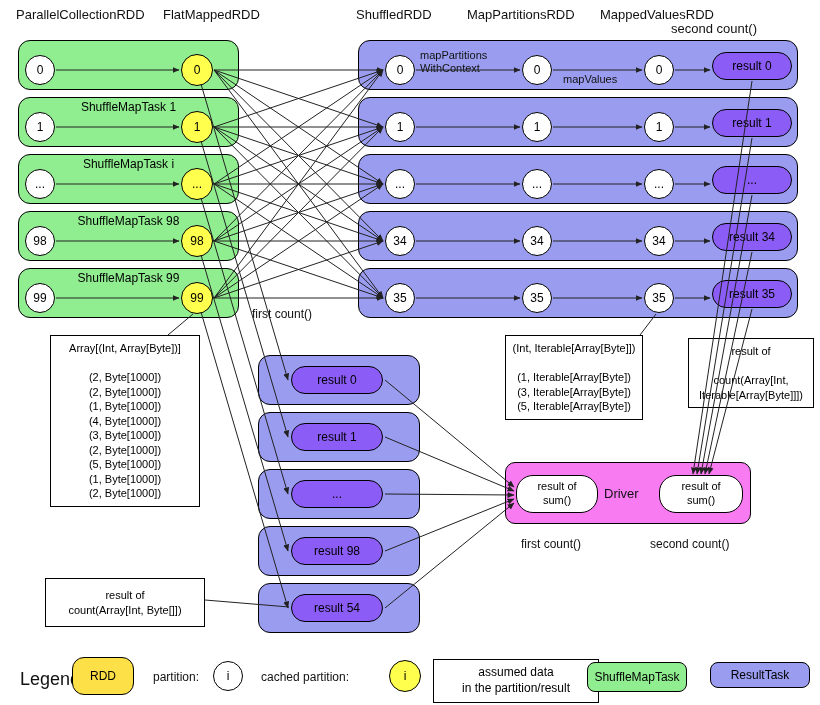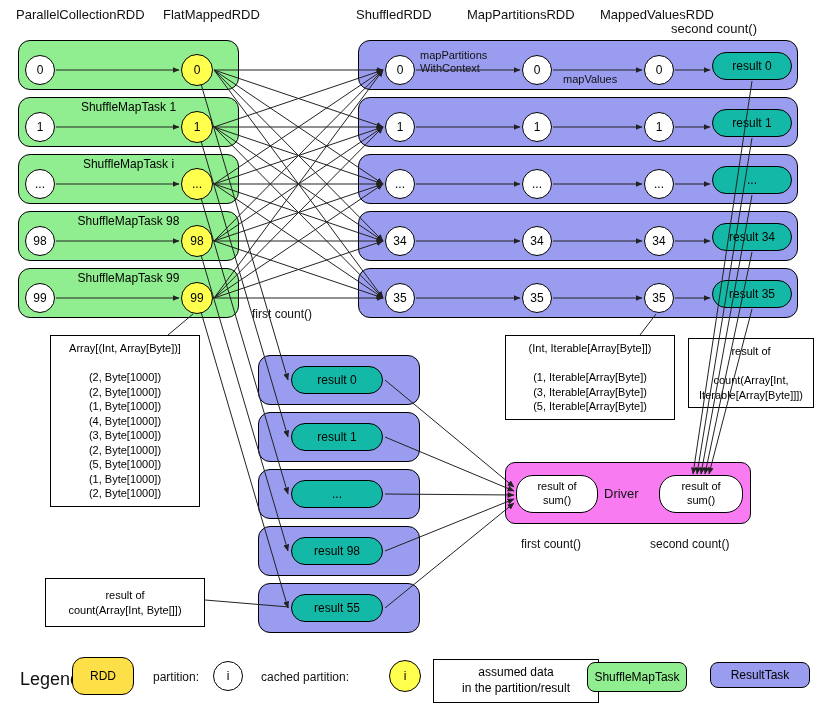--- a/index.html
+++ b/index.html
@@ -5,21 +5,21 @@
   * { margin:0; padding:0; box-sizing:border-box; }
   body { font-family:"Liberation Sans", sans-serif; background:#fff; }
   #canvas { position:relative; width:820px; height:705px; background:#fff; overflow:hidden; }
   .hdr { position:absolute; font-size:13px; color:#111; white-space:nowrap; }
   .gbox { position:absolute; left:18px; width:221px; height:50px; background:#90EE90; border:1.5px solid #000; border-radius:12px; }
   .pbox { position:absolute; left:358px; width:440px; height:50px; background:#9A9DEF; border:1.5px solid #000; border-radius:12px; }
   .fcbox { position:absolute; left:258px; width:162px; height:50px; background:#9A9DEF; border:1.5px solid #000; border-radius:12px; }
   .tasklabel { position:absolute; left:18px; width:221px; text-align:center; font-size:12px; }
   .circle { position:absolute; width:30px; height:30px; background:#fff; border:1.4px solid #000; border-radius:50%; display:flex; align-items:center; justify-content:center; font-size:12px; }
   .ycircle { position:absolute; width:32px; height:32px; background:#FFFF4D; border:1.4px solid #000; border-radius:50%; display:flex; align-items:center; justify-content:center; font-size:12px; }
-  .rbox { position:absolute; width:80px; height:28px; background:#14b8a6; border:1.4px solid #000; border-radius:14px; display:flex; align-items:center; justify-content:center; font-size:12px; white-space:nowrap; }
+  .rbox { position:absolute; width:80px; height:28px; background:#8b5cf6; border:1.4px solid #000; border-radius:14px; display:flex; align-items:center; justify-content:center; font-size:12px; white-space:nowrap; }
   .databox { position:absolute; background:#fff; border:1.4px solid #000; font-size:11px; text-align:center; white-space:pre-line; line-height:1.32; padding:5px 4px; }
   .driver { position:absolute; left:505px; top:462px; width:246px; height:62px; background:#F87BF2; border:1.5px solid #000; border-radius:10px; }
   .sumbox { position:absolute; width:84px; height:38px; background:#fff; border:1.4px solid #000; border-radius:17px; font-size:11px; text-align:center; white-space:pre-line; line-height:1.25; display:flex; align-items:center; justify-content:center; }
   .lbl { position:absolute; font-size:12px; color:#111; white-space:nowrap; }
   .legendbox { position:absolute; background:#fde047; border:1.4px solid #000; border-radius:10px; display:flex; align-items:center; justify-content:center; font-size:12px; }
   .legendbox.green { background:#90EE90; border-radius:8px; }
   .legendbox.purple { background:#9A9DEF; border-radius:8px; }
   #arrows { position:absolute; left:0; top:0; z-index:10; pointer-events:none; }
   #arrows line { stroke:#222; stroke-width:1; }
 </style>
@@ -167,34 +167,34 @@
 
   <div class="fcbox" style="top:355px"></div>
   <div class="rbox" style="left:291px; top:366px; width:92px">result 0</div>
   <div class="fcbox" style="top:412px"></div>
   <div class="rbox" style="left:291px; top:423px; width:92px">result 1</div>
   <div class="fcbox" style="top:469px"></div>
   <div class="rbox" style="left:291px; top:480px; width:92px">...</div>
   <div class="fcbox" style="top:526px"></div>
   <div class="rbox" style="left:291px; top:537px; width:92px">result 98</div>
   <div class="fcbox" style="top:583px"></div>
-  <div class="rbox" style="left:291px; top:594px; width:92px">result 55</div>
+  <div class="rbox" style="left:291px; top:594px; width:92px">result 54</div>
 
   <div class="databox" style="left:50px; top:335px; width:150px">Array[(Int, Array[Byte])]
 
 (2, Byte[1000])
 (2, Byte[1000])
 (1, Byte[1000])
 (4, Byte[1000])
 (3, Byte[1000])
 (2, Byte[1000])
 (5, Byte[1000])
 (1, Byte[1000])
 (2, Byte[1000])</div>
-  <div class="databox" style="left:505px; top:335px; width:170px">(Int, Iterable[Array[Byte]])
+  <div class="databox" style="left:505px; top:335px; width:138px">(Int, Iterable[Array[Byte]])
 
 (1, Iterable[Array[Byte])
 (3, Iterable[Array[Byte])
 (5, Iterable[Array[Byte])</div>
   <div class="databox" style="left:688px; top:338px; width:126px">result of
 
 count(Array[Int,
 Iterable[Array[Byte]]])</div>
   <div class="databox" style="left:45px; top:578px; width:160px; padding:9px 4px">result of
 count(Array[Int, Byte[]])</div>

